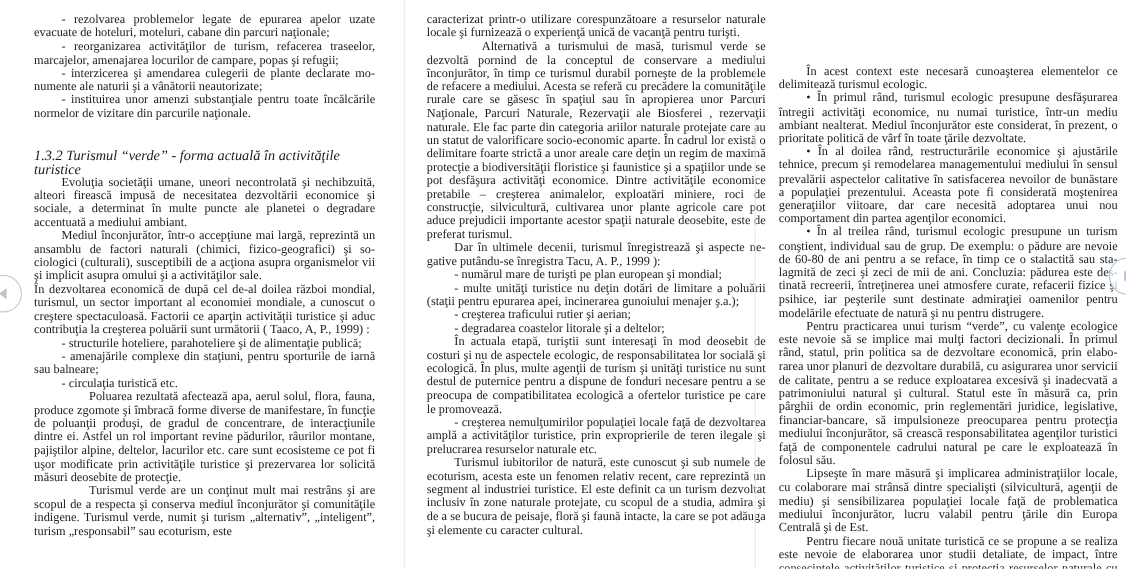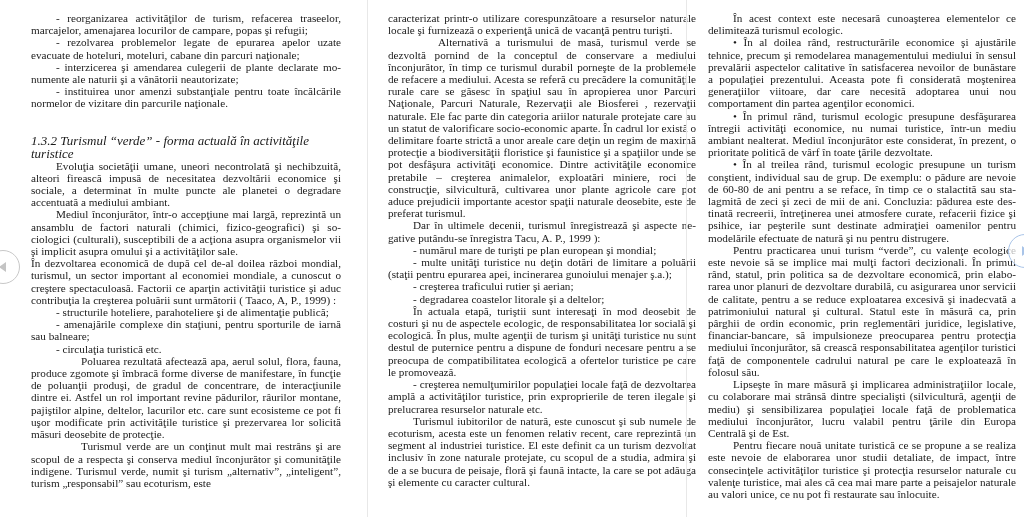--- a/index.html
+++ b/index.html
@@ -9,21 +9,21 @@
     font-family: "Liberation Serif", "DejaVu Serif", serif;
     color: #1a1a1a;
   }
   .viewer { position: absolute; inset: 0; display: block; }
   .page {
     position: absolute; top: 0; bottom: 0;
     box-sizing: border-box;
   }
   .page-1 { left: 0; width: 349px; padding: 12px 8px 0 31px; }
   .page-2 { left: 367px; width: 337px; padding: 12px 8px 0 20px; border-left: 1px solid #e8e8e8; }
-  .page-3 { left: 686px; width: 338px; padding: 12px 8px 0 21px; border-left: 1px solid #e8e8e8; }
+  .page-3 { left: 686px; width: 338px; padding: 12px 8px 0 21px; border-left: 1px solid #e8e8e8; margin-top: 47px; }
   .p {
     margin: 0; font-size: 11.2px; line-height: 12.2px;
     text-align: justify;
     text-indent: 25px;
     hyphens: manual;
   }
   .p.noindent { text-indent: 0; }
   .heading {
     margin: 0; font-size: 13px; line-height: 13px; font-style: italic;
     text-indent: 0;
@@ -39,22 +39,22 @@
   .nav-prev { left: -14px; top: 250px; }
   .nav-next { right: -18px; top: 234px; border-color: #a9c4e8; }
   .nav-btn svg { width: 12px; height: 12px; }
 </style>
 </head>
 <body>
 
 <div class="viewer">
 
   <div class="page page-1">
+    <p class="p">- rezolvarea problemelor legate de epurarea apelor uzate evacuate de hoteluri, moteluri, cabane din parcuri naţionale;</p>
     <p class="p">- reorganizarea activităţilor de turism, refacerea traseelor, marcajelor, amenajarea locurilor de campare, popas şi refugii;</p>
-    <p class="p">- rezolvarea problemelor legate de epurarea apelor uzate evacuate de hoteluri, moteluri, cabane din parcuri naţionale;</p>
     <p class="p">- interzicerea şi amendarea culegerii de plante declarate mo­numente ale naturii şi a vânătorii neautorizate;</p>
     <p class="p">- instituirea unor amenzi substanţiale pentru toate încălcă­rile normelor de vizitare din parcurile naţionale.</p>
     <div class="spacer"></div>
     <p class="heading">1.3.2 Turismul “verde” - forma actuală în activităţile turistice</p>
     <p class="p">Evoluţia societăţii umane, uneori necontrolată şi nechibzu­ită, alteori firească impusă de necesitatea dezvoltării economice şi sociale, a determinat în multe puncte ale planetei o degradare accentuată a mediului ambiant.</p>
     <p class="p">Mediul înconjurător, într-o accepţiune mai largă, reprezintă un ansamblu de  factori naturali (chimici, fizico-geografici) şi so­ciologici (culturali), susceptibili de a acţiona asupra organismelor vii şi implicit asupra omului şi a activităţilor sale.</p>
     <p class="p noindent">În dezvoltarea economică de după cel de-al doilea război mondial, turismul, un sector important al economiei mondiale, a cunoscut o creştere spectaculoasă. Factorii ce aparţin activităţii turistice şi aduc contribuţia la creşterea poluării sunt următorii ( Taaco, A, P., 1999) :</p>
     <p class="p">- structurile hoteliere, parahoteliere şi de alimentaţie pu­blică;</p>
     <p class="p">- amenajările complexe din staţiuni, pentru sporturile de iarnă sau balneare;</p>
     <p class="p">- circulaţia turistică etc.</p>
@@ -70,22 +70,22 @@
     <p class="p">- multe unităţi turistice nu deţin dotări de limitare a poluării (staţii pentru epurarea apei, incinerarea gunoiului menajer ş.a.);</p>
     <p class="p">- creşterea traficului rutier şi aerian;</p>
     <p class="p">- degradarea coastelor litorale şi a deltelor;</p>
     <p class="p">În actuala etapă, turiştii sunt interesaţi în mod deosebit de costuri şi nu de aspectele ecologic, de responsabilitatea lor socială şi ecologică. În plus, multe agenţii de turism şi unităţi turistice nu sunt destul de puternice pentru a dispune de fonduri necesare pen­tru a se preocupa de compatibilitatea ecologică a ofertelor turis­tice pe care le promovează.</p>
     <p class="p">- creşterea nemulţumirilor populaţiei locale faţă de dezvol­tarea amplă a activităţilor turistice, prin exproprierile de teren ile­gale şi prelucrarea resurselor naturale etc.</p>
     <p class="p">Turismul iubitorilor de natură, este cunoscut şi sub numele de ecoturism, acesta este un fenomen relativ recent, care repre­zintă un segment al industriei turistice. El este definit ca un turism dezvoltat inclusiv în zone naturale protejate, cu scopul de a studia, admira şi de a se bucura de peisaje, floră şi faună intacte, la care se pot adăuga şi elemente cu caracter cultural.</p>
   </div>
 
   <div class="page page-3">
     <p class="p">În acest context este necesară cunoaşterea elementelor ce delimitează  turismul ecologic.</p>
+    <p class="p">• În primul rând, turismul ecologic presupune desfăşurarea întregii activităţi economice, nu numai turistice, într-un mediu ambiant nealterat. Mediul înconjurător este considerat, în prezent, o prioritate politică de vârf în toate ţările dezvoltate.</p>
     <p class="p">• În al doilea rând, restructurările economice şi ajustările tehnice, precum şi remodelarea managementului mediului în sen­sul prevalării aspectelor calitative în satisfacerea nevoilor de bu­năstare a populaţiei prezentului. Aceasta pote fi considerată moştenirea generaţiilor viitoare, dar care necesită adoptarea unui nou comportament din partea agenţilor economici.</p>
-    <p class="p">• În primul rând, turismul ecologic presupune desfăşurarea întregii activităţi economice, nu numai turistice, într-un mediu ambiant nealterat. Mediul înconjurător este considerat, în prezent, o prioritate politică de vârf în toate ţările dezvoltate.</p>
     <p class="p">• În al treilea rând, turismul ecologic presupune un turism conştient, individual sau de grup. De exemplu: o pădure are nevoie de 60-80 de ani pentru a se reface, în timp ce o stalactită sau sta­lagmită de zeci şi zeci de mii de ani. Concluzia: pădurea este des­tinată recreerii, întreţinerea unei atmosfere curate, refacerii fizice şi psihice, iar peşterile sunt destinate admiraţiei oamenilor pentru modelările efectuate de natură  şi nu pentru distrugere.</p>
     <p class="p">Pentru practicarea unui turism “verde”, cu valenţe ecologice este nevoie să se implice mai mulţi factori decizionali. În primul rând, statul, prin politica sa de dezvoltare economică, prin elabo­rarea unor planuri de dezvoltare durabilă, cu asigurarea unor ser­vicii de calitate, pentru a se reduce exploatarea excesivă şi inadec­vată a patrimoniului natural şi cultural. Statul este în măsură ca, prin pârghii de ordin economic, prin reglementări juridice, legis­lative, financiar-bancare, să impulsioneze preocuparea pentru pro­tecţia mediului înconjurător, să crească responsabilitatea agenţilor turistici faţă de componentele cadrului natural pe care le exploa­tează în folosul său.</p>
     <p class="p">Lipseşte în mare măsură şi implicarea administraţiilor lo­cale, cu colaborare mai strânsă dintre specialişti (silvicultură, agenţii de mediu) şi sensibilizarea populaţiei locale faţă de pro­blematica mediului înconjurător, lucru valabil pentru ţările din Europa Centrală şi de Est.</p>
     <p class="p">Pentru fiecare nouă unitate turistică ce se propune a se rea­liza este nevoie de elaborarea unor studii detaliate, de impact, în­tre consecinţele activităţilor turistice şi protecţia resurselor natu­rale cu valenţe turistice, mai ales că cea mai mare parte a peisaje­lor naturale au valori unice, ce nu pot fi restaurate sau înlocuite.</p>
   </div>
 
   <div class="nav-btn nav-prev" aria-label="Previous page">
     <svg viewBox="0 0 12 12">
       <polygon points="9,1 9,11 2,6" fill="#c4c4c4"></polygon>
     </svg>

